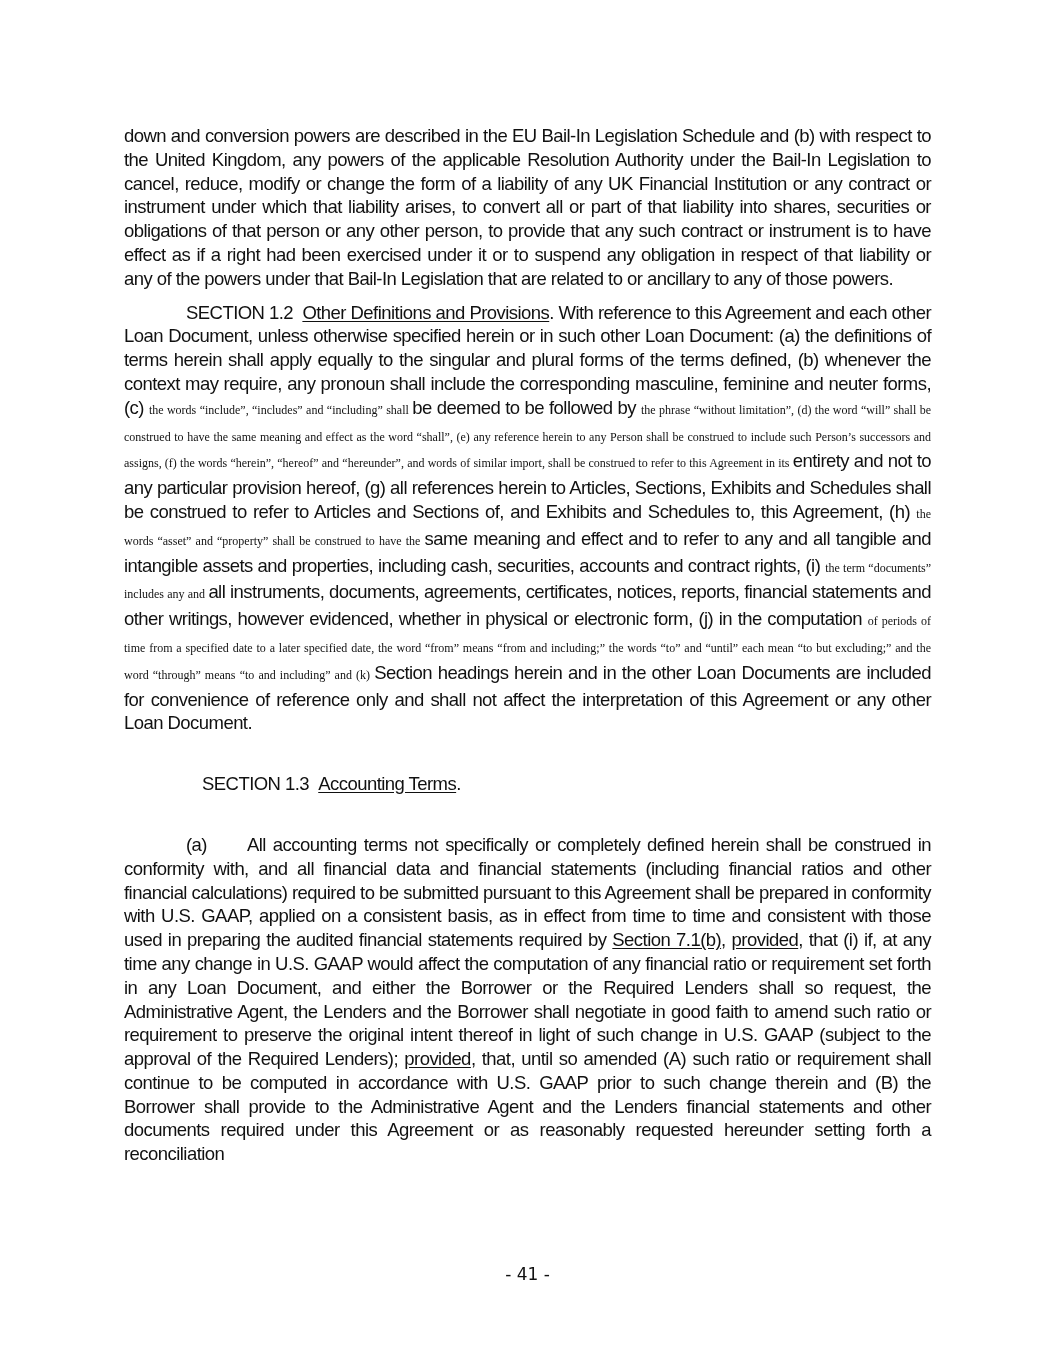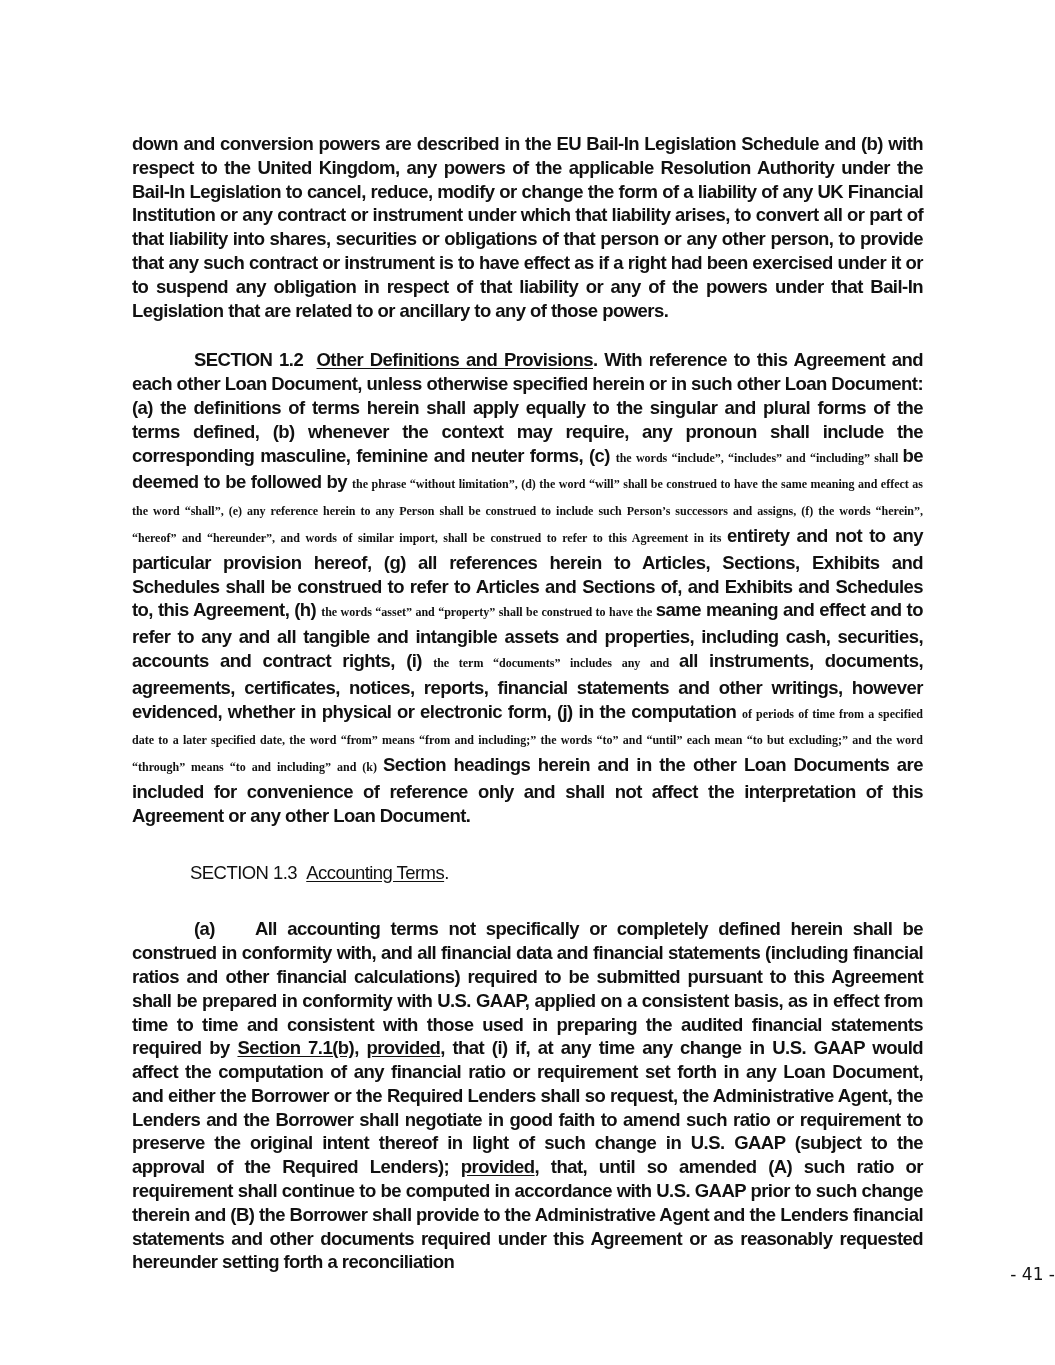--- a/index.html
+++ b/index.html
@@ -2,30 +2,30 @@
 <html><head>
 <meta charset="utf-8">
 <style>
   html, body { margin: 0; padding: 0; background: #ffffff; }
   body { width: 1055px; height: 1365px; position: relative; overflow: hidden; }
   .page {
     position: absolute; left: 124px; top: 124px; width: 807px;
     font-family: "Liberation Sans", sans-serif;
     font-size: 18.5px; line-height: 23.8px; color: #111;
   }
-  .para { margin: 8px; text-align: justify; letter-spacing: -0.55px; word-spacing: 0px; font-weight: bold; }
+  .para { margin: 0; text-align: justify; letter-spacing: -0.55px; word-spacing: 0px; }
   .indent { text-indent: 62px; }
   .serif { font-family: "Liberation Serif", serif; font-size: 12px; letter-spacing: 0; }
   .u { text-decoration: underline; text-underline-offset: 2px; }
   .gap-small { height: 10px; }
   .gap-med { height: 21px; }
-  .heading { margin: 4px; padding-left: 62px; letter-spacing: -0.55px; }
+  .heading { margin: 16px; padding-left: 62px; letter-spacing: -0.55px; }
   .tab { display: inline-block; width: 40px; }
   .footer {
-    position: absolute; left: 0; width: 1055px; top: 1264px; text-align: right;
+    position: absolute; left: 0; width: 1055px; top: 1264px; text-align: center;
     font-family: "DejaVu Sans", sans-serif; font-size: 17px; color: #111;
   }
 </style>
 </head>
 <body>
 
 <div class="page">
 
   <p class="para"><span>down and conversion powers are described in the EU Bail-In Legislation Schedule and (b) with respect to the United Kingdom, any powers of the applicable Resolution Authority under the Bail-In Legislation to cancel, reduce, modify or change the form of a liability of any UK Financial Institution or any contract or instrument under which that liability arises, to convert all or part of that liability into shares, securities or obligations of that person or any other person, to provide that any such contract or instrument is to have effect as if a right had been exercised under it or to suspend any obligation in respect of that liability or any of the powers under that Bail-In Legislation that are related to or ancillary to any of those powers.</span></p>
 

